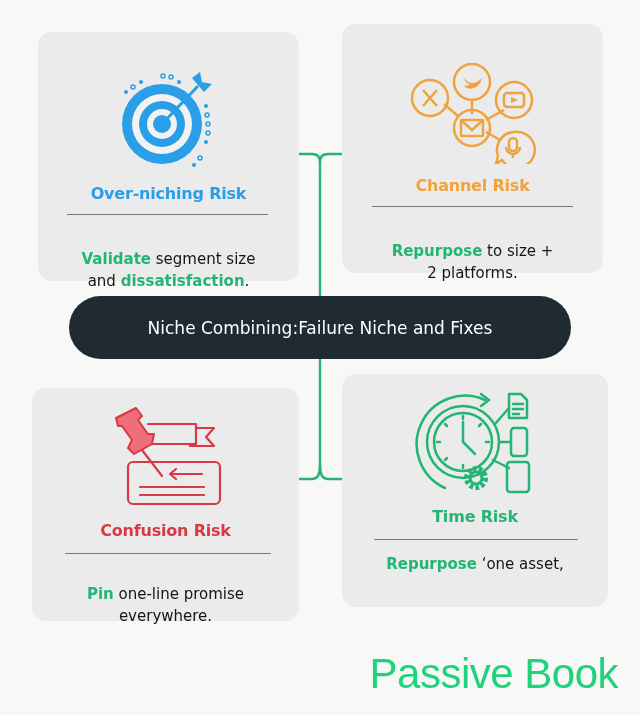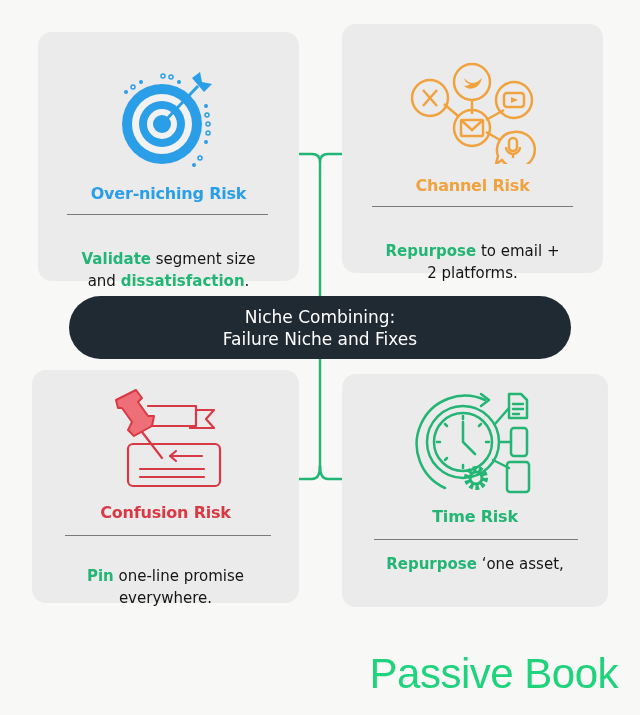--- a/index.html
+++ b/index.html
@@ -10,21 +10,21 @@
       overflow: hidden;
       font-family: "DejaVu Sans", sans-serif;
     }
     .card {
       position: absolute;
       background: #ebebeb;
       border-radius: 14px;
     }
     #card-tl { left: 38px; top: 32px; width: 261px; height: 249px; }
     #card-tr { left: 342px; top: 24px; width: 261px; height: 249px; }
-    #card-bl { left: 32px; top: 370px; width: 267px; height: 233px; }
+    #card-bl { left: 32px; top: 388px; width: 267px; height: 233px; }
     #card-br { left: 342px; top: 374px; width: 266px; height: 233px; }
 
     .icon-wrap { position: absolute; left: 0; right: 0; display: flex; justify-content: center; }
     .card-title {
       position: absolute; left: 0; right: 0; text-align: center;
       font-size: 16px; font-weight: bold; letter-spacing: -0.2px;
     }
     .card-divider {
       position: absolute; height: 1px; background: #7a7a7a;
     }
@@ -52,21 +52,21 @@
     #card-br .icon-wrap { top: 14px; }
     #card-br .card-title { top: 133px; color: #22b573; }
     #card-br .card-divider { left: 32px; right: 30px; top: 165px; }
     #card-br .card-desc { top: 155px; }
 
     #connector { position: absolute; left: 0; top: 0; pointer-events: none; }
 
     #center-pill {
       position: absolute; left: 69px; top: 296px; width: 502px; height: 63px;
       background: #1f2a33; border-radius: 32px;
-      display: flex; flex-direction: column; align-items: center; justify-content: center;
+      display: flex; flex-direction: row; align-items: center; justify-content: center;
       color: #ffffff; font-size: 17px; line-height: 22px; text-align: left;
     }
 
     #brand {
       position: absolute; right: 22px; top: 650px;
       font-size: 42px; font-weight: normal; color: #1fd27c; letter-spacing: -0.5px;
       font-family: "Liberation Sans", sans-serif;
     }
   </style>
 </head>
@@ -153,21 +153,21 @@
         <rect x="101" y="84" width="8" height="13" rx="4"></rect>
         <path d="M98 93 a7 7 0 0 0 14 0 M105 100 L105 104"></path>
       </g>
       <path d="M103 43 L110 46 L103 49 Z" fill="#f0a23e"></path>
       <path d="M56 24 q8 10 18 0 q-2 8 -8 10 q-6 2 -10 -2 q4 0 6 -2 q-5 -1 -6 -6 z" fill="#f0a23e"></path>
     </svg>
   </div>
   <div class="card-title">Channel Risk</div>
   <div class="card-divider"></div>
   <div class="card-desc">
-    <span class="hl">Repurpose</span><span> to email +</span><br>
+    <span class="hl">Repurpose</span><span> to size +</span><br>
     <span>2 platforms.</span>
   </div>
 </div>
 
 <div id="center-pill">
   <div>Niche Combining:</div>
   <div>Failure Niche and Fixes</div>
 </div>
 
 <div class="card" id="card-bl">

